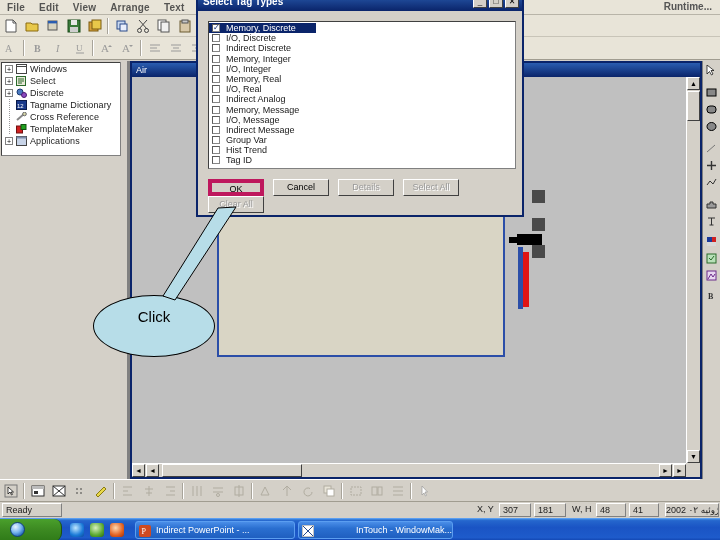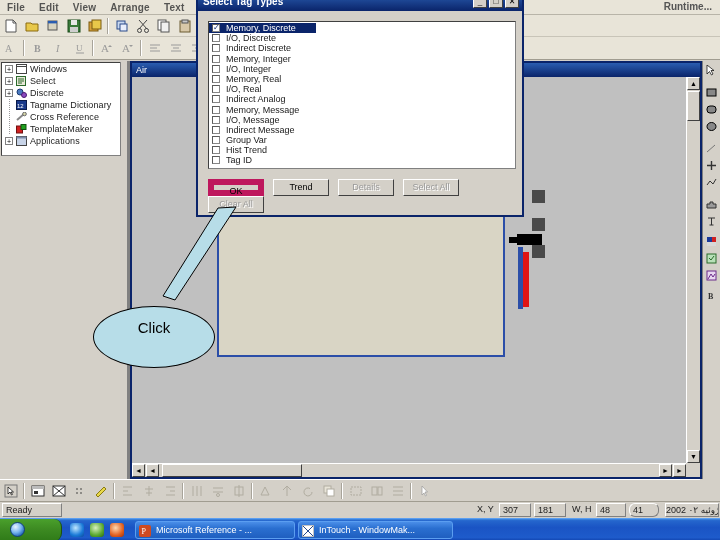--- a/index.html
+++ b/index.html
@@ -183,21 +183,21 @@
     background:#e01414;
   }
   #stripeBlue {
     position:absolute; left:386px; top:170px; width:5px; height:62px;
     background:#2b4ea8;
   }
 
   
   #calloutWrap { position:absolute; left:0; top:0; width:720px; height:540px; pointer-events:none; }
   #callout {
-    position:absolute; left:93px; top:306px; width:122px; height:62px;
+    position:absolute; left:93px; top:295px; width:122px; height:62px;
     background:#b7dde8; border:1px solid #000; border-radius:50%;
     text-align:center; font-size:15px; line-height:20px; color:#000;
     padding-top:11px; font-weight:400;
   }
 
   
   #statusbar {
     position:absolute; left:0; top:479px; width:700px; height:39px;
     background:#d4d0c8; border-top:1px solid #fff;
   }
@@ -298,21 +298,21 @@
     content:"✓"; position:absolute; left:0px; top:-2px; font-size:8px;
     color:#0a246a; line-height:9px;
   }
   #dlgBtns { position:absolute; left:10px; top:186px; }
   .dbtn {
     float:left; width:56px; height:17px; margin-right:9px;
     background:#d4d0c8;
     border:1px solid #fff; border-right-color:#404040; border-bottom-color:#404040;
     font-size:9px; line-height:15px; text-align:center; color:#000;
   }
-  .dbtn.def { border:6px solid #be185d; line-height:13px; }
+  .dbtn.def { border:4px solid #be185d; line-height:13px; }
   .dbtn.dis { color:#9a9a9a; text-shadow:1px 1px 0 #fff; }
 
   
   #leader { position:absolute; left:0; top:0; width:720px; height:540px; z-index:60; pointer-events:none; }
 </style>
 </head>
 <body>
 
 <div id="app">
 
@@ -802,40 +802,40 @@
       </div>
     </div>
 
     <div id="statusRow">
       <div class="scell" style="left:2px; width:60px;">Ready</div>
       <div class="slabel" style="left:477px;">X, Y</div>
       <div class="scell" style="left:499px; width:32px;">307</div>
       <div class="scell" style="left:534px; width:32px;">181</div>
       <div class="slabel" style="left:572px;">W, H</div>
       <div class="scell" style="left:596px; width:30px;">48</div>
-      <div class="scell" style="left:629px; width:30px;border-radius:6px;">41</div>
+      <div class="scell" style="left:629px; width:30px;">41</div>
       <div class="scell" style="left:665px; width:54px; text-align:center; padding-left:0;">2002 ژوئیه ۰۲</div>
     </div>
   </div>
 
   <div id="dialog">
     <div id="dlgTitle">
       <div class="tt">Select Tag Types</div>
       <div class="tbtns">
         <div class="tb">_</div>
         <div class="tb">□</div>
         <div class="tb">✕</div>
       </div>
     </div>
 
     <div id="dlgList"><div class="litem sel"><span class="cb"></span><span>Memory, Discrete</span></div><div class="litem"><span class="cb"></span><span>I/O, Discrete</span></div><div class="litem"><span class="cb"></span><span>Indirect Discrete</span></div><div class="litem"><span class="cb"></span><span>Memory, Integer</span></div><div class="litem"><span class="cb"></span><span>I/O, Integer</span></div><div class="litem"><span class="cb"></span><span>Memory, Real</span></div><div class="litem"><span class="cb"></span><span>I/O, Real</span></div><div class="litem"><span class="cb"></span><span>Indirect Analog</span></div><div class="litem"><span class="cb"></span><span>Memory, Message</span></div><div class="litem"><span class="cb"></span><span>I/O, Message</span></div><div class="litem"><span class="cb"></span><span>Indirect Message</span></div><div class="litem"><span class="cb"></span><span>Group Var</span></div><div class="litem"><span class="cb"></span><span>Hist Trend</span></div><div class="litem"><span class="cb"></span><span>Tag ID</span></div></div>
 
     <div id="dlgBtns">
         <div class="dbtn def">OK</div>
-        <div class="dbtn">Trend</div>
+        <div class="dbtn">Cancel</div>
         <div class="dbtn dis">Details</div>
         <div class="dbtn dis">Select All</div>
         <div class="dbtn dis">Clear All</div>
       </div>
   </div>
 
 </div>
 
 <div id="calloutWrap">
   <svg id="leader" viewBox="0 0 720 540">
@@ -855,24 +855,24 @@
   <div class="qlicon" style="left:90px; background:radial-gradient(circle at 40% 35%,#d8f0c0,#5aa830 60%,#2a6a12);"></div>
   <div class="qlicon" style="left:110px; background:radial-gradient(circle at 40% 35%,#ffd8b0,#e06020 60%,#a03008);"></div>
 
   <div class="tbtask" style="left:135px; width:160px;">
     <span class="ti">
       <svg viewBox="0 0 12 12" width="12" height="12">
           <rect x="0" y="0" width="12" height="12" rx="2" fill="#d04a20"></rect>
           <text x="2.5" y="9" font-size="8" fill="#fff" font-family="serif">P</text>
         </svg>
     </span>
-    <span>Microsoft Reference - ...</span>
-  </div>
-
-  <div class="tbtask" style="left:298px; width:155px;">
+    <span>Indirect PowerPoint - ...</span>
+  </div>
+
+  <div class="tbtask" style="left:298px; width:155px;text-align:right;">
     <span class="ti">
       <svg viewBox="0 0 12 12" width="12" height="12">
           <rect x="0" y="0" width="12" height="12" fill="#fff" stroke="#888"></rect>
           <path d="M1 11L11 1M1 1l10 10" stroke="#2a4a8a"></path>
         </svg>
     </span>
     <span>InTouch - WindowMak...</span>
   </div>
 
 </div>

